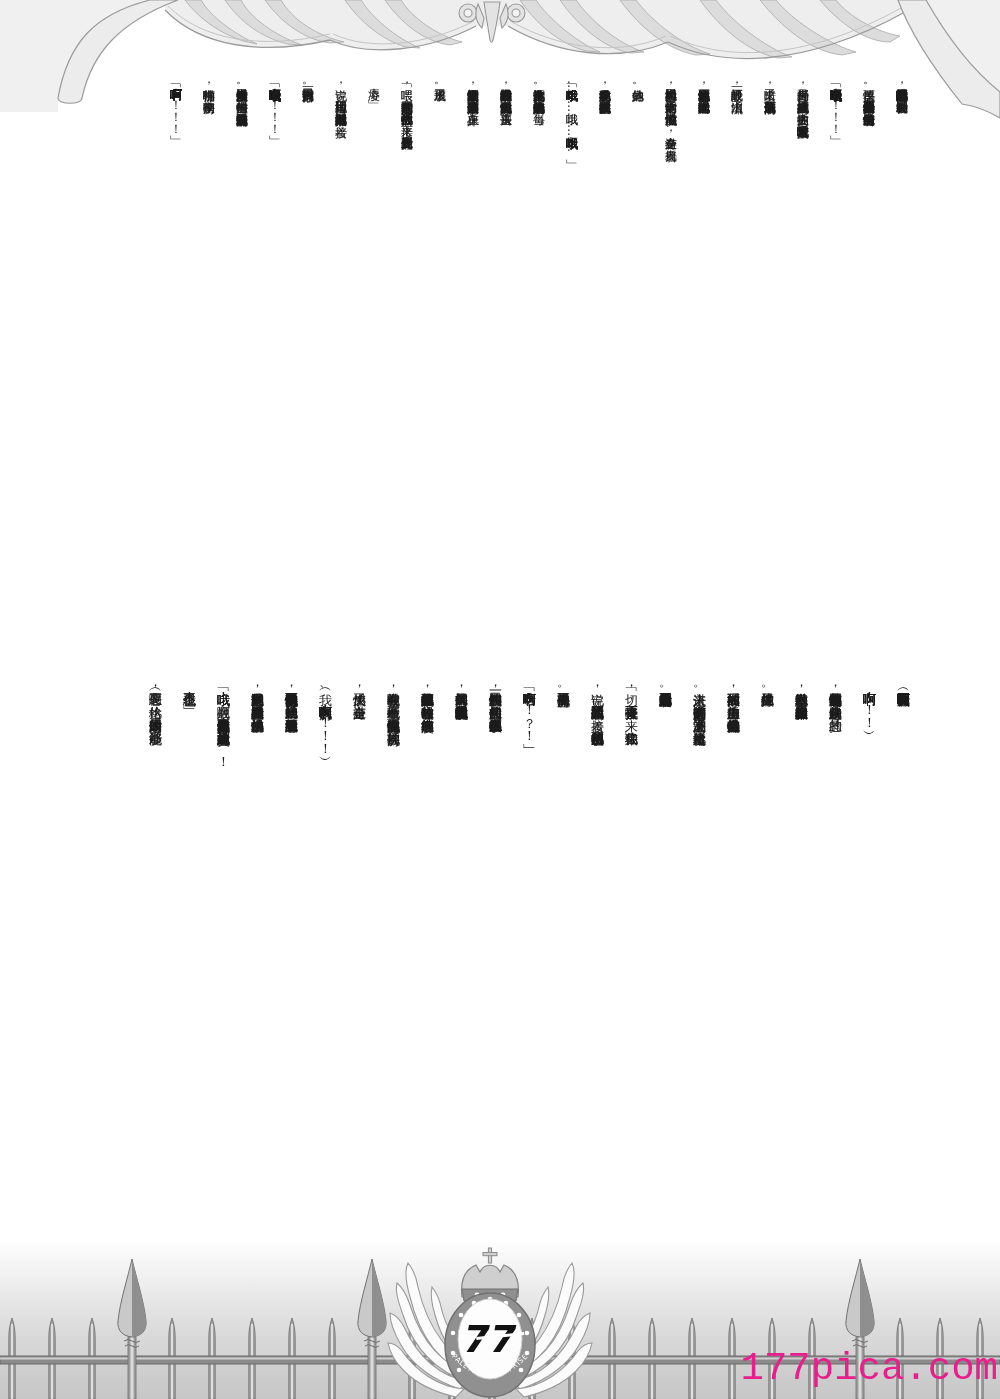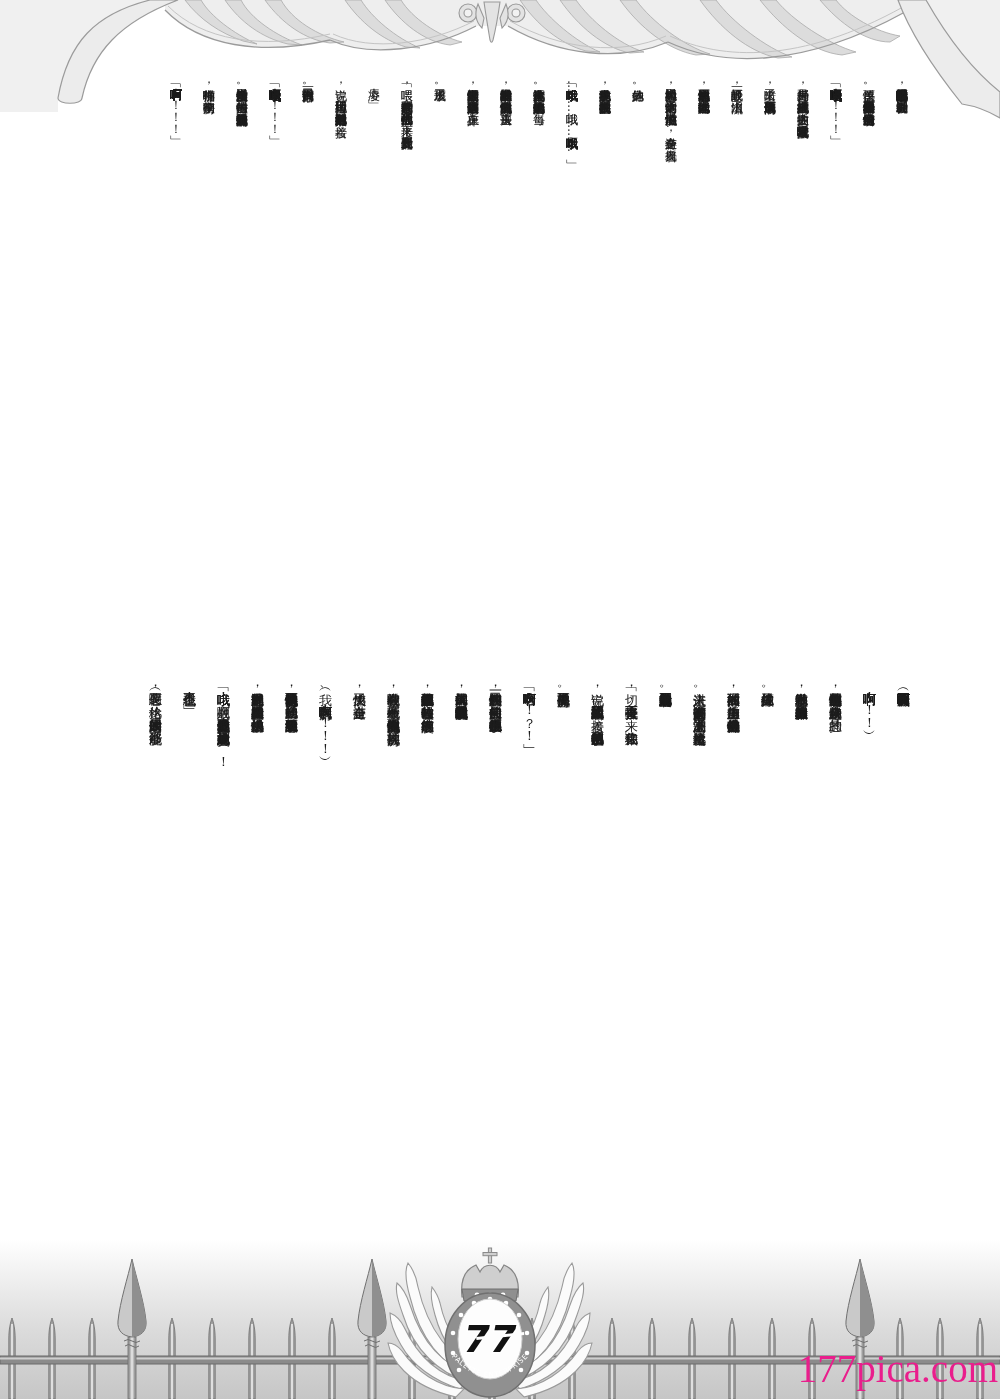--- a/index.html
+++ b/index.html
@@ -17,21 +17,21 @@
     color:#1c1c1c;
     letter-spacing:0;
   }
   .vblock-top{top:80px;right:82px;height:470px;font-size:12px;line-height:33px;}
   .vblock-bottom{top:683px;right:80px;height:560px;font-size:13px;line-height:34px;}
   .vcol{margin:0;padding:0;}
   .watermark{
     position:absolute;right:2px;bottom:8px;
     font-size:39px;font-weight:400;letter-spacing:0;
     color:#e91e8c;z-index:10;
-    font-family:Liberation Serif, serif;
+    font-family:Liberation Mono, monospace;
   }
 </style>
 </head>
 <body>
 
 <svg class="drape" viewBox="0 0 1000 125" xmlns="http://www.w3.org/2000/svg">
 
   <path d="M0,0 L150,0 C95,14 68,42 58,98 L58,112 L0,112 Z" fill="#f0f0f0"></path>
   <path d="M905,0 L1000,0 L1000,112 C990,108 975,104 962,103 C950,78 925,40 905,0 Z" fill="#f0f0f0"></path>
 

